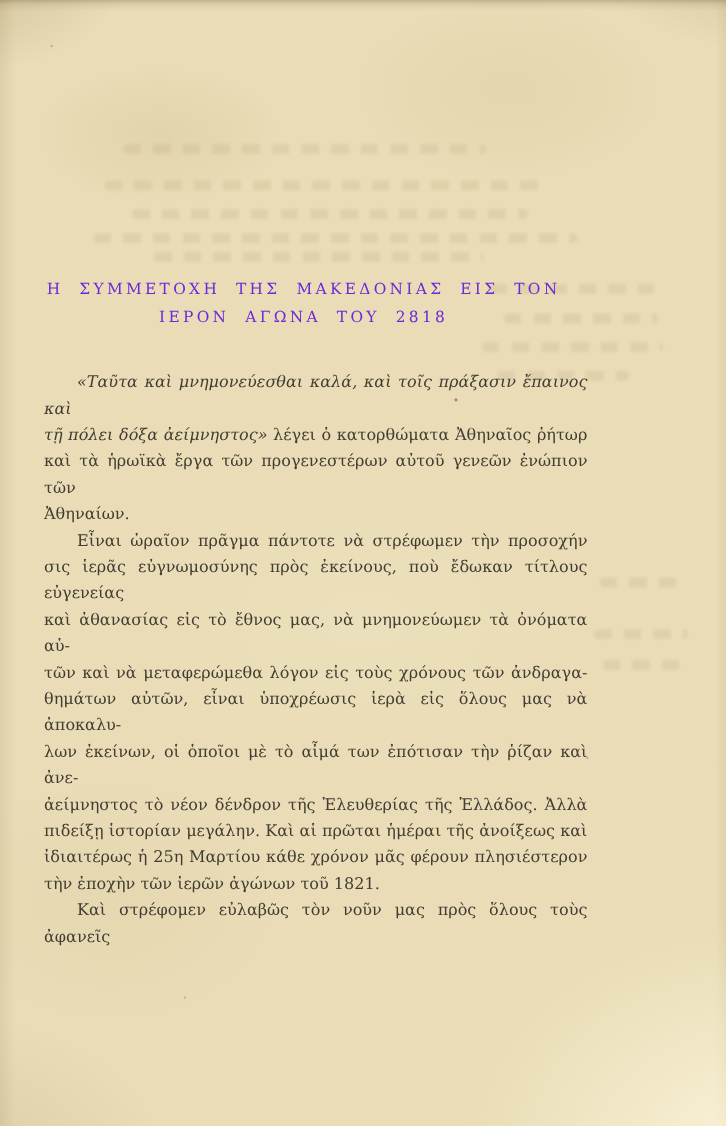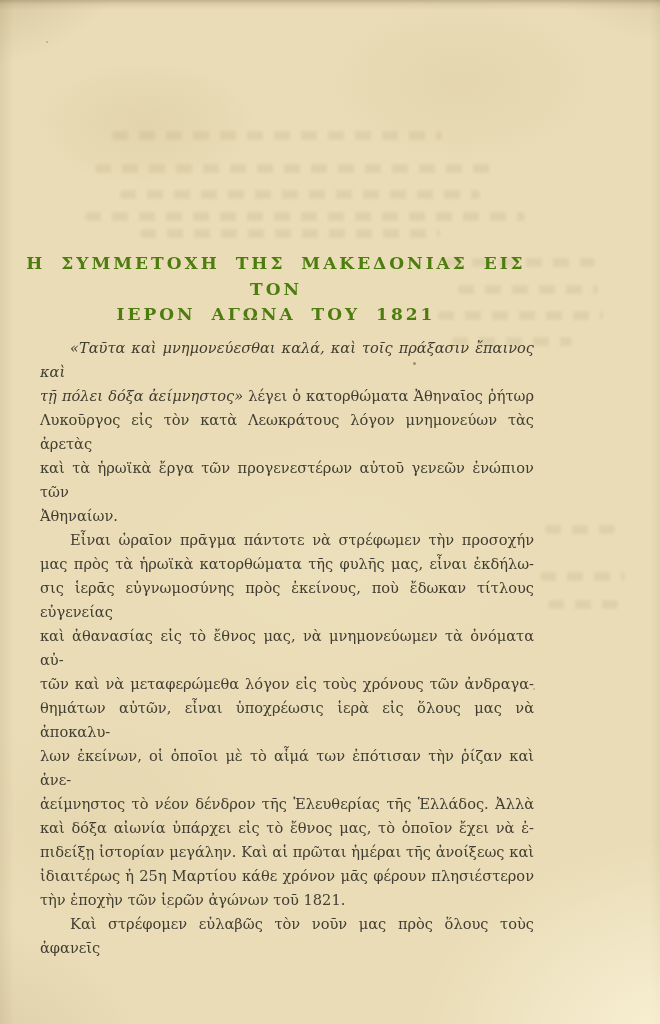--- a/index.html
+++ b/index.html
@@ -33,23 +33,23 @@
   .st{
     position:absolute;height:9px;border-radius:4px;
     background:repeating-linear-gradient(90deg, rgba(118,99,58,.8) 0 16px, rgba(118,99,58,0) 16px 27px);
     opacity:.11;filter:blur(1.6px);pointer-events:none;
   }
   .speck{position:absolute;border-radius:50%;background:#5e5338;pointer-events:none;}
 
   .title{
     position:absolute;left:20px;top:251px;width:512px;
     text-align:center;
-    color:#4d7c0f;
-    font-weight:bold;
-    font-size:17px;
+    color:#6d28d9;
+    font-weight:normal;
+    font-size:14px;
     line-height:25.5px;
     letter-spacing:3px;
     word-spacing:7px;
   }
   .body{
     position:absolute;left:40px;top:336px;width:494px;
     color:#413d32;
     font-size:14.6px;
     line-height:24px;
   }
@@ -85,41 +85,38 @@
     <div class="st" style="left:548px;top:600px;width:70px;"></div>
   </div>
 
   <div class="speck" style="left:413px;top:362px;width:3px;height:3px;opacity:.55;"></div>
   <div class="speck" style="left:46px;top:41px;width:2px;height:2px;opacity:.35;"></div>
   <div class="speck" style="left:533px;top:688px;width:2px;height:2px;opacity:.35;"></div>
   <div class="speck" style="left:167px;top:906px;width:2px;height:2px;opacity:.3;"></div>
 
   <div class="title">
     <div>Η ΣΥΜΜΕΤΟΧΗ ΤΗΣ ΜΑΚΕΔΟΝΙΑΣ ΕΙΣ ΤΟΝ</div>
-    <div>ΙΕΡΟΝ ΑΓΩΝΑ ΤΟΥ 1821</div>
+    <div>ΙΕΡΟΝ ΑΓΩΝΑ ΤΟΥ 2818</div>
   </div>
 
   <div class="body">
       <div>
         <div class="line just first"><span class="it">«Ταῦτα καὶ μνημονεύεσθαι καλά, καὶ τοῖς πράξασιν ἔπαινος καὶ</span></div>
         <div class="line just"><span class="it">τῇ πόλει δόξα ἀείμνηστος»</span><span> λέγει ὁ κατορθώματα Ἀθηναῖος ῥήτωρ</span></div>
-        <div class="line just"><span>Λυκοῦργος εἰς τὸν κατὰ Λεωκράτους λόγον μνημονεύων τὰς ἀρετὰς</span></div>
         <div class="line just"><span>καὶ τὰ ἡρωϊκὰ ἔργα τῶν προγενεστέρων αὐτοῦ γενεῶν ἐνώπιον τῶν</span></div>
         <div class="line"><span>Ἀθηναίων.</span></div>
       </div>
       <div>
         <div class="line just first"><span>Εἶναι ὡραῖον πρᾶγμα πάντοτε νὰ στρέφωμεν τὴν προσοχήν</span></div>
-        <div class="line just"><span>μας πρὸς τὰ ἡρωϊκὰ κατορθώματα τῆς φυλῆς μας, εἶναι ἐκδήλω-</span></div>
         <div class="line just"><span>σις ἱερᾶς εὐγνωμοσύνης πρὸς ἐκείνους, ποὺ ἔδωκαν τίτλους εὐγενείας</span></div>
         <div class="line just"><span>καὶ ἀθανασίας εἰς τὸ ἔθνος μας, νὰ μνημονεύωμεν τὰ ὀνόματα αὐ-</span></div>
         <div class="line just"><span>τῶν καὶ νὰ μεταφερώμεθα λόγον εἰς τοὺς χρόνους τῶν ἀνδραγα-</span></div>
         <div class="line just"><span>θημάτων αὐτῶν, εἶναι ὑποχρέωσις ἱερὰ εἰς ὅλους μας νὰ ἀποκαλυ-</span></div>
         <div class="line just"><span>λων ἐκείνων, οἱ ὁποῖοι μὲ τὸ αἷμά των ἐπότισαν τὴν ῥίζαν καὶ ἀνε-</span></div>
         <div class="line just"><span>ἀείμνηστος τὸ νέον δένδρον τῆς Ἐλευθερίας τῆς Ἑλλάδος. Ἀλλὰ</span></div>
-        <div class="line just"><span>καὶ δόξα αἰωνία ὑπάρχει εἰς τὸ ἔθνος μας, τὸ ὁποῖον ἔχει νὰ ἐ-</span></div>
         <div class="line just"><span>πιδείξῃ ἱστορίαν μεγάλην. Καὶ αἱ πρῶται ἡμέραι τῆς ἀνοίξεως καὶ</span></div>
         <div class="line just"><span>ἰδιαιτέρως ἡ 25η Μαρτίου κάθε χρόνον μᾶς φέρουν πλησιέστερον</span></div>
         <div class="line"><span>τὴν ἐποχὴν τῶν ἱερῶν ἀγώνων τοῦ 1821.</span></div>
       </div>
       <div>
         <div class="line just first"><span>Καὶ στρέφομεν εὐλαβῶς τὸν νοῦν μας πρὸς ὅλους τοὺς ἀφανεῖς</span></div>
       </div>
     </div>
 
 </div>

